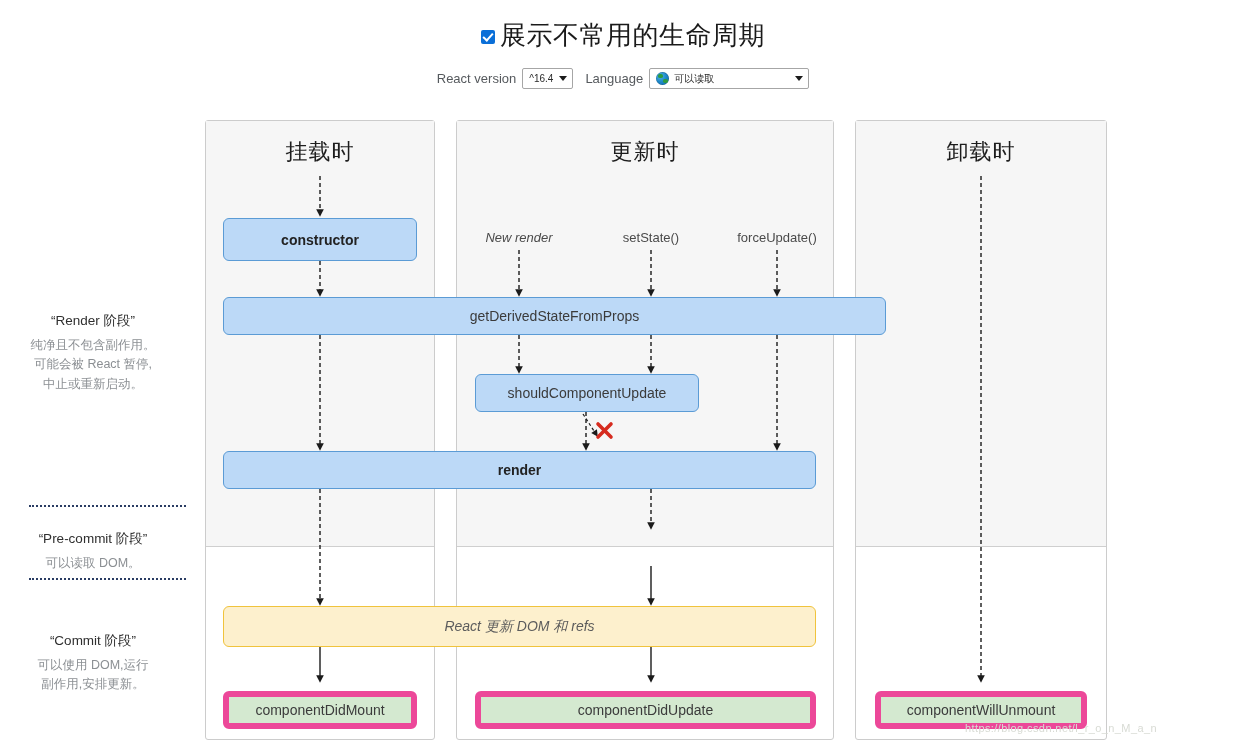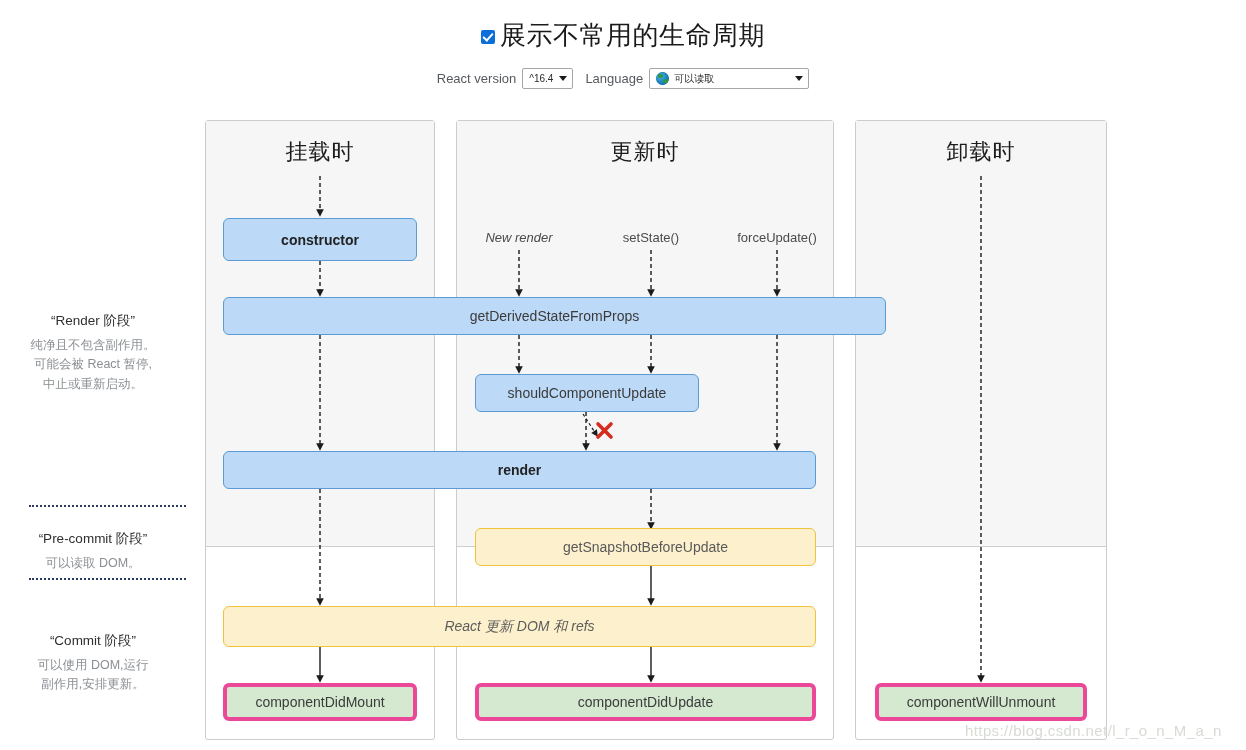--- a/index.html
+++ b/index.html
@@ -166,21 +166,21 @@
     border-radius: 6px;
     display: flex;
     align-items: center;
     justify-content: center;
     font-size: 14px;
     text-align: center;
     padding: 9px 8px;
   }
   .box.blue   { background: #bcd9f7; border: 1px solid #5b9bd5; color: #3b3b3b; }
   .box.yellow { background: #fdf0cd; border: 1px solid #f0c33c; color: #595959; }
-  .box.green  { background: #d4e9d0; border: 4px solid #ec4899; color: #3b3b3b; }
+  .box.green  { background: #d4e9d0; border: 6px solid #ec4899; color: #3b3b3b; margin-top: 8px; }
   .box.bold   { font-weight: 700; color: #222; }
   .box.italic { font-style: italic; color: #5c5c5c; }
 
   
   .trigger {
     position: absolute;
     font-size: 13px;
     color: #4a4a4a;
     text-align: center;
     white-space: nowrap;
@@ -193,21 +193,21 @@
     position: absolute;
     left: 0; top: 0;
     width: 1246px; height: 750px;
     pointer-events: none;
   }
 
   
   .watermark {
     position: absolute;
     left: 965px; top: 722px;
-    font-size: 15px;
+    font-size: 11px;
     color: #d8dbd4;
     letter-spacing: 0.4px;
     white-space: nowrap;
   }
 </style>
 </head>
 <body>
 
 <div id="page">
 
@@ -326,21 +326,20 @@
   <div class="trigger" style="left:777px; top:230px;">forceUpdate()</div>
 
   <div class="box blue bold" style="left:223px; top:218px; width:194px; height:43px;">constructor</div>
 
   <div class="box blue" style="left:223px; top:297px; width:663px; height:38px;">getDerivedStateFromProps</div>
 
   <div class="box blue" style="left:475px; top:374px; width:224px; height:38px;">shouldComponentUpdate</div>
 
   <div class="box blue bold" style="left:223px; top:451px; width:593px; height:38px;">render</div>
 
-  <div class="box yellow" style="left:475px; top:528px; width:341px; height:38px;">getSnapshotBeforeUpdate</div>
 
   <div class="box yellow italic" style="left:223px; top:606px; width:593px; height:41px;">React 更新 DOM 和 refs</div>
 
   <div class="box green" style="left:223px; top:683px; width:194px; height:38px;">componentDidMount</div>
 
   <div class="box green" style="left:475px; top:683px; width:341px; height:38px;">componentDidUpdate</div>
 
   <div class="box green" style="left:875px; top:683px; width:212px; height:38px;">componentWillUnmount</div>
 
   <div class="watermark">https://blog.csdn.net/l_r_o_n_M_a_n</div>

